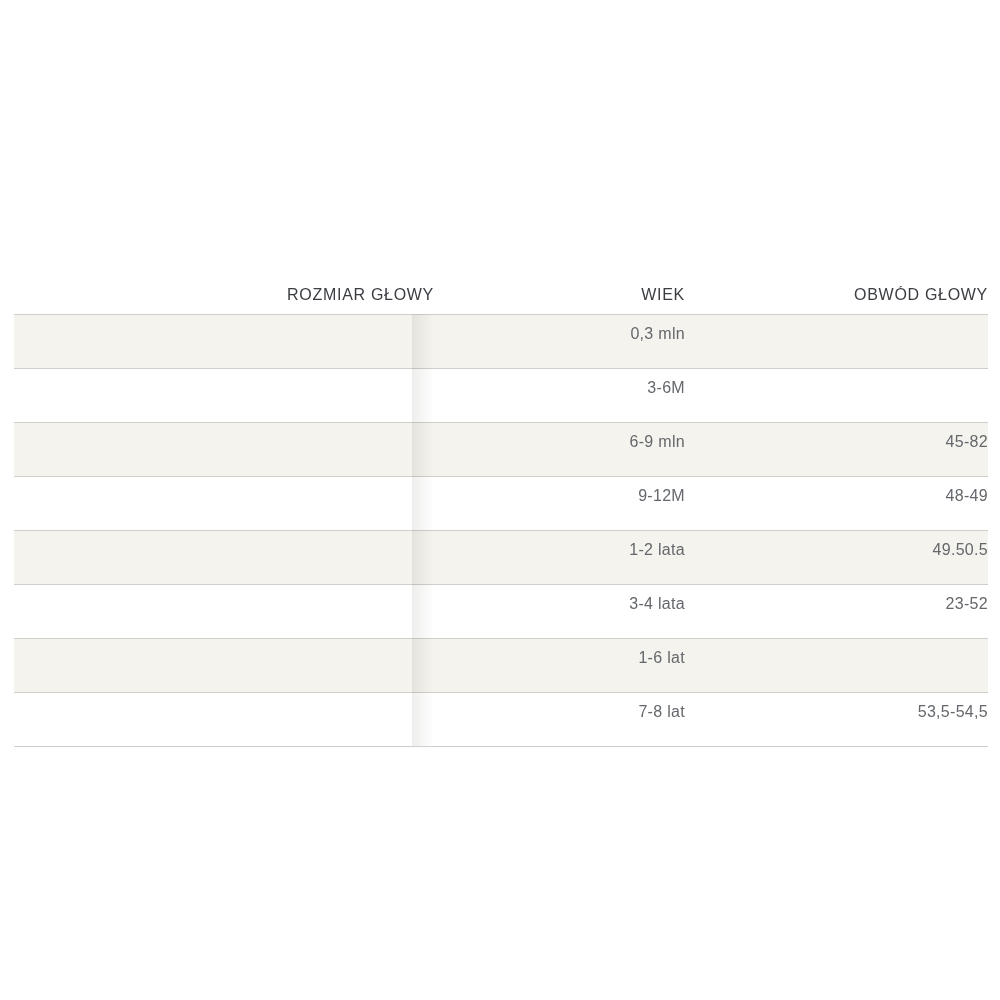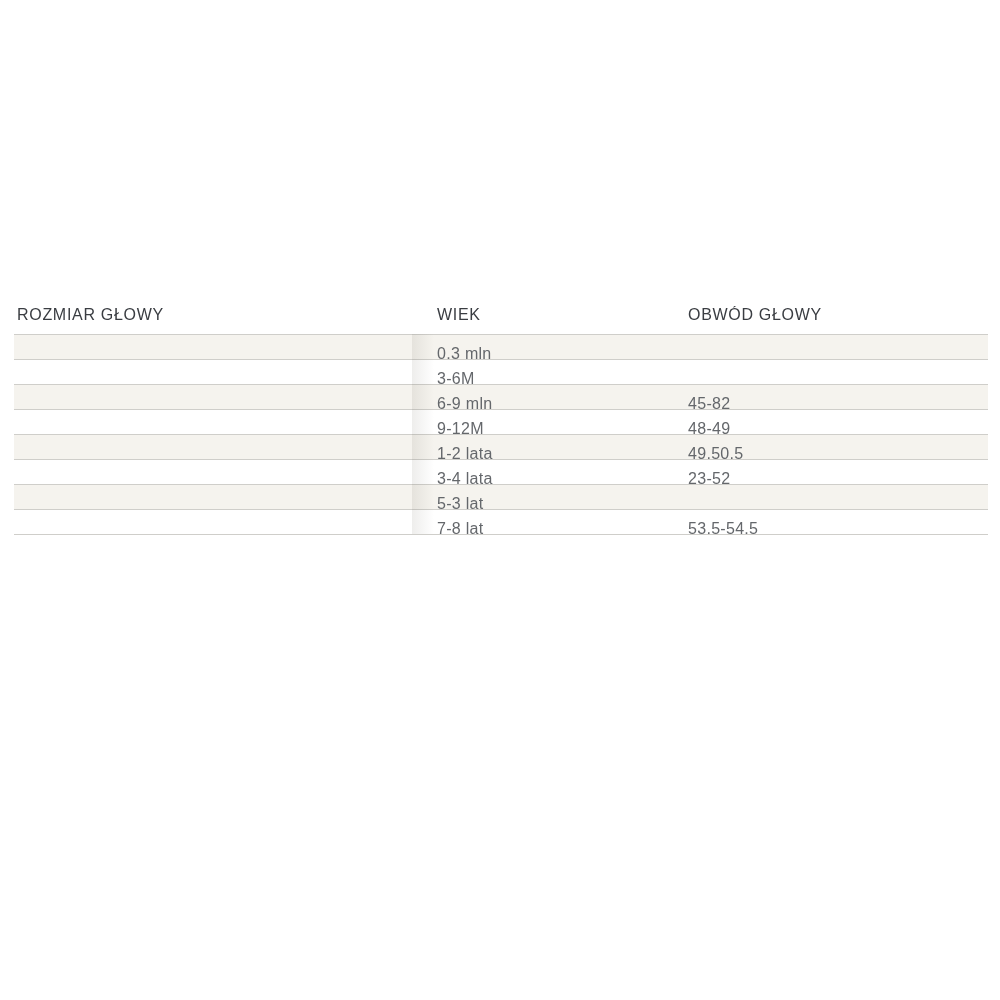--- a/index.html
+++ b/index.html
@@ -12,22 +12,23 @@
   .page {
     position: relative;
     width: 1000px;
     height: 1000px;
     background: #ffffff;
     overflow: hidden;
   }
   .size-table {
     position: absolute;
     left: 14px;
-    top: 296px;
+    top: 276px;
     width: 974px;
+    text-align: right;
   }
   .thead {
     display: flex;
     height: 38px;
     align-items: center;
   }
   .th {
     font-size: 16px;
     font-weight: 500;
     letter-spacing: 0.7px;
@@ -38,21 +39,21 @@
   }
   .col1 { width: 420px; flex: 0 0 420px; }
   .col2 { width: 251px; flex: 0 0 251px; }
   .col3 { width: 303px; flex: 0 0 303px; }
   .tbody {
     position: relative;
     border-bottom: 1px solid #cfceca;
   }
   .tr {
     display: flex;
-    height: 25px;
+    height: 54px;
     border-top: 1px solid #cfceca;
     background: #ffffff;
   }
   .tr.striped {
     background: #f5f3ee;
   }
   .td {
     font-size: 16px;
     font-weight: 400;
     letter-spacing: 0.3px;
@@ -115,21 +116,21 @@
       </div>
 
       <div class="tr">
         <div class="td col1"></div>
         <div class="td col2">3-4 lata</div>
         <div class="td col3">23-52</div>
       </div>
 
       <div class="tr striped">
         <div class="td col1"></div>
-        <div class="td col2">5-3 lat</div>
+        <div class="td col2">1-6 lat</div>
       </div>
 
       <div class="tr">
         <div class="td col1"></div>
         <div class="td col2">7-8 lat</div>
         <div class="td col3">53,5-54,5</div>
       </div>
 
 
       <div class="scroll-shadow"></div>

